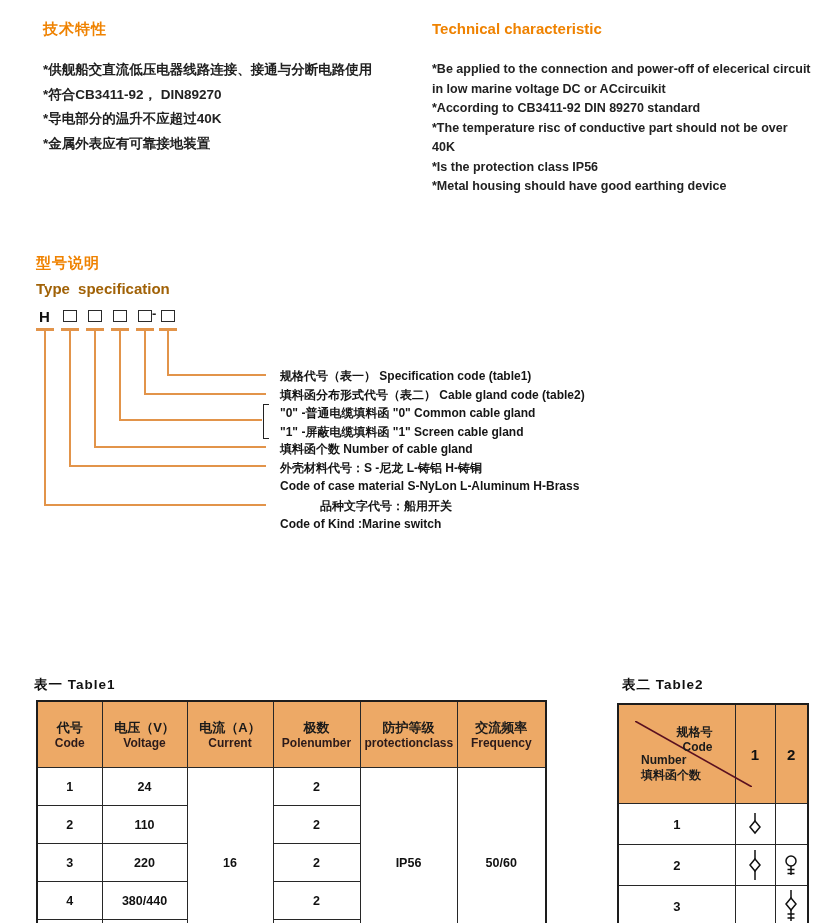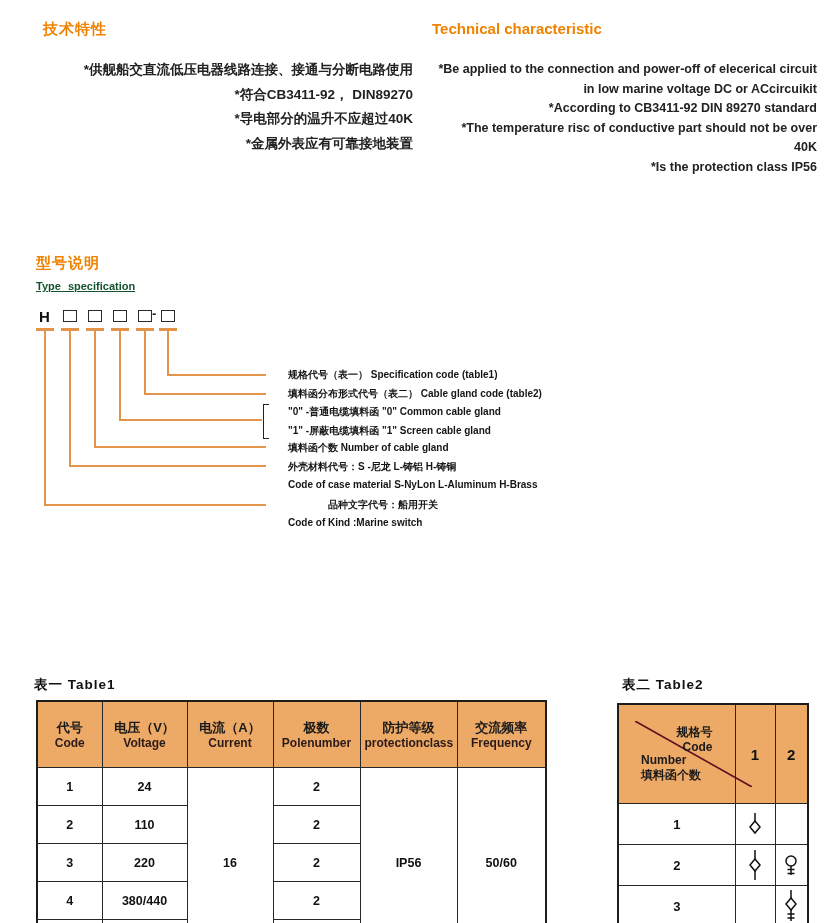--- a/index.html
+++ b/index.html
@@ -1,37 +1,37 @@
 <!DOCTYPE html>
 <html><head>
 <meta charset="utf-8">
 <style>
   html,body{margin:0;padding:0;background:#fff;}
   body{font-family:"Liberation Sans","DejaVu Sans",sans-serif;color:#1b1b1b;}
   .page{position:relative;width:830px;height:923px;background:#ffffff;overflow:hidden;}
 
   
   .sec-title{position:absolute;font-size:15px;font-weight:bold;color:#ef8200;letter-spacing:1px;}
-  .sub-title{position:absolute;font-size:11px;color:#14532d;font-weight:bold;word-spacing:4px;text-decoration:underline;}
+  .sub-title{position:absolute;font-size:15px;color:#a16207;font-weight:bold;word-spacing:4px;}
 
   
   .cn-list{position:absolute;left:43px;top:58px;width:370px;font-size:13.5px;line-height:24.5px;font-weight:600;color:#222;}
   .en-list{position:absolute;left:432px;top:60px;width:385px;font-size:12.5px;line-height:19.5px;color:#222;font-weight:600;}
-  .cn-list div,.en-list div{white-space:nowrap;text-align:right;}
+  .cn-list div,.en-list div{white-space:nowrap;}
 
   
   .code-letter{position:absolute;top:308px;font-size:15px;font-weight:bold;color:#111;}
   .code-box{position:absolute;top:310px;width:12px;height:10px;border:1.7px solid #2a2a2a;background:#fff;}
   .code-hyphen{position:absolute;top:306px;font-size:13px;font-weight:bold;color:#222;}
 
   
   .tbar{position:absolute;height:2.6px;width:18px;background:#e2944a;}
   .vline{position:absolute;width:2px;background:#e2944a;}
   .hline{position:absolute;height:2px;background:#e2944a;}
-  .spec-label{position:absolute;left:288px;font-size:10px;color:#151515;white-space:nowrap;font-weight:600;}
+  .spec-label{position:absolute;left:280px;font-size:12px;color:#151515;white-space:nowrap;font-weight:600;}
   .bracket{position:absolute;left:263px;top:404px;width:5px;height:33px;border-left:1.6px solid #222;border-top:1.6px solid #222;border-bottom:1.6px solid #222;}
 
   
   .tbl-title{position:absolute;font-size:13.5px;font-weight:bold;color:#111;letter-spacing:1px;}
   table{border-collapse:collapse;table-layout:fixed;}
   .t1{position:absolute;left:36px;top:700px;width:509px;}
   .t2{position:absolute;left:617px;top:703px;width:190px;}
   .t1 th,.t1 td,.t2 th,.t2 td{border:1.6px solid #272727;padding:4px;text-align:center;vertical-align:middle;}
   .t1{border:2.4px solid #1d1d1d;}
   .t2{border:2.4px solid #1d1d1d;}
@@ -65,20 +65,21 @@
   </div>
 
   <div class="sec-title" style="left:432px;top:20px;letter-spacing:0;">Technical characteristic</div>
   <div class="en-list">
     <div>*Be applied to the connection and power-off of elecerical circuit</div>
     <div>in low marine voltage DC or ACcircuikit</div>
     <div>*According to CB3411-92  DIN 89270 standard</div>
     <div>*The temperature risc of conductive part should not be over</div>
     <div>40K</div>
     <div>*Is the protection class IP56</div>
+    <div>*Metal housing should have good earthing device</div>
   </div>
 
   <div class="sec-title" style="left:36px;top:254px;">型号说明</div>
   <div class="sub-title" style="left:36px;top:280px;">Type specification</div>
 
   <div class="code-letter" style="left:39px;">H</div>
   <div class="code-box" style="left:63px;"></div>
   <div class="code-box" style="left:88px;"></div>
   <div class="code-box" style="left:113px;"></div>
   <div class="code-box" style="left:138px;"></div>

